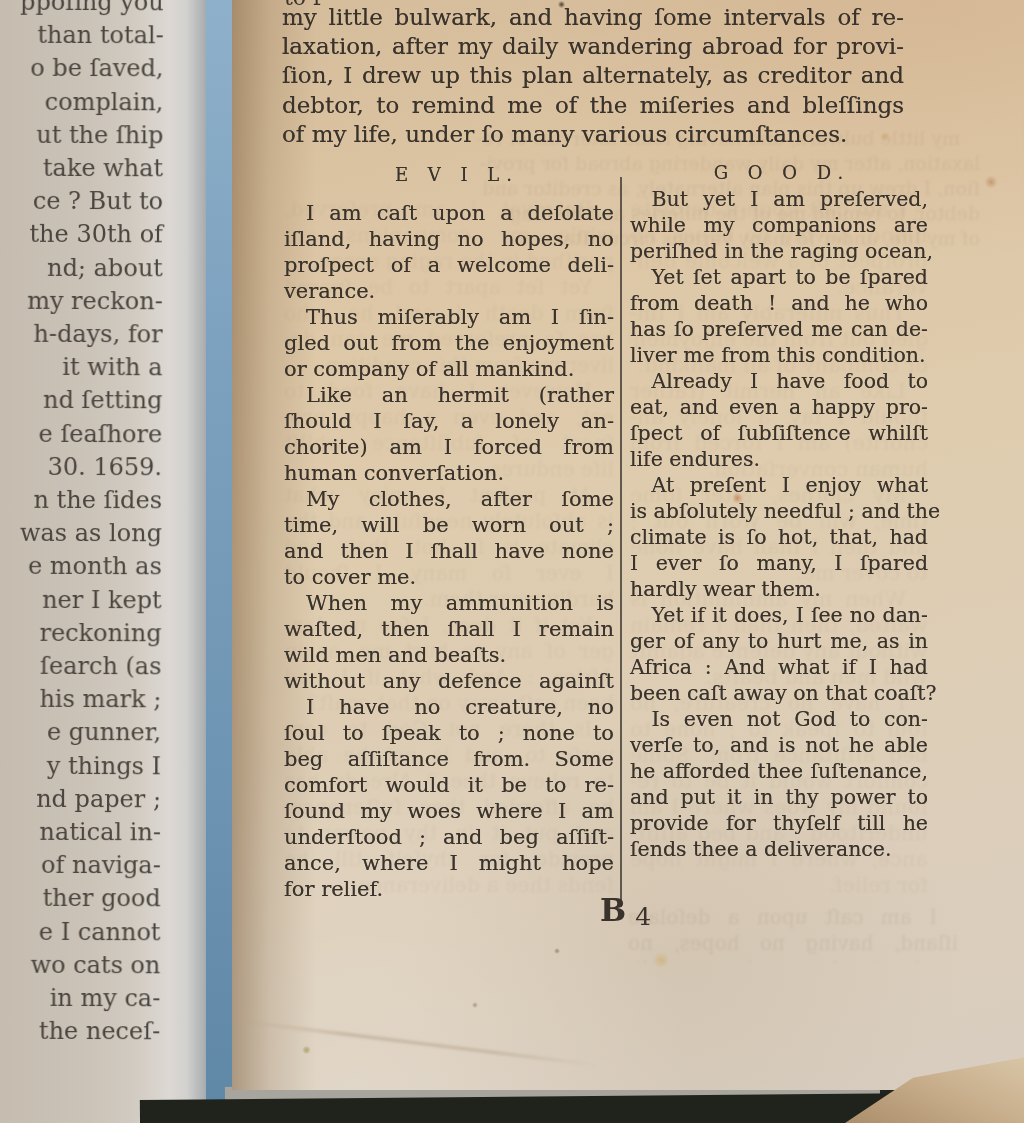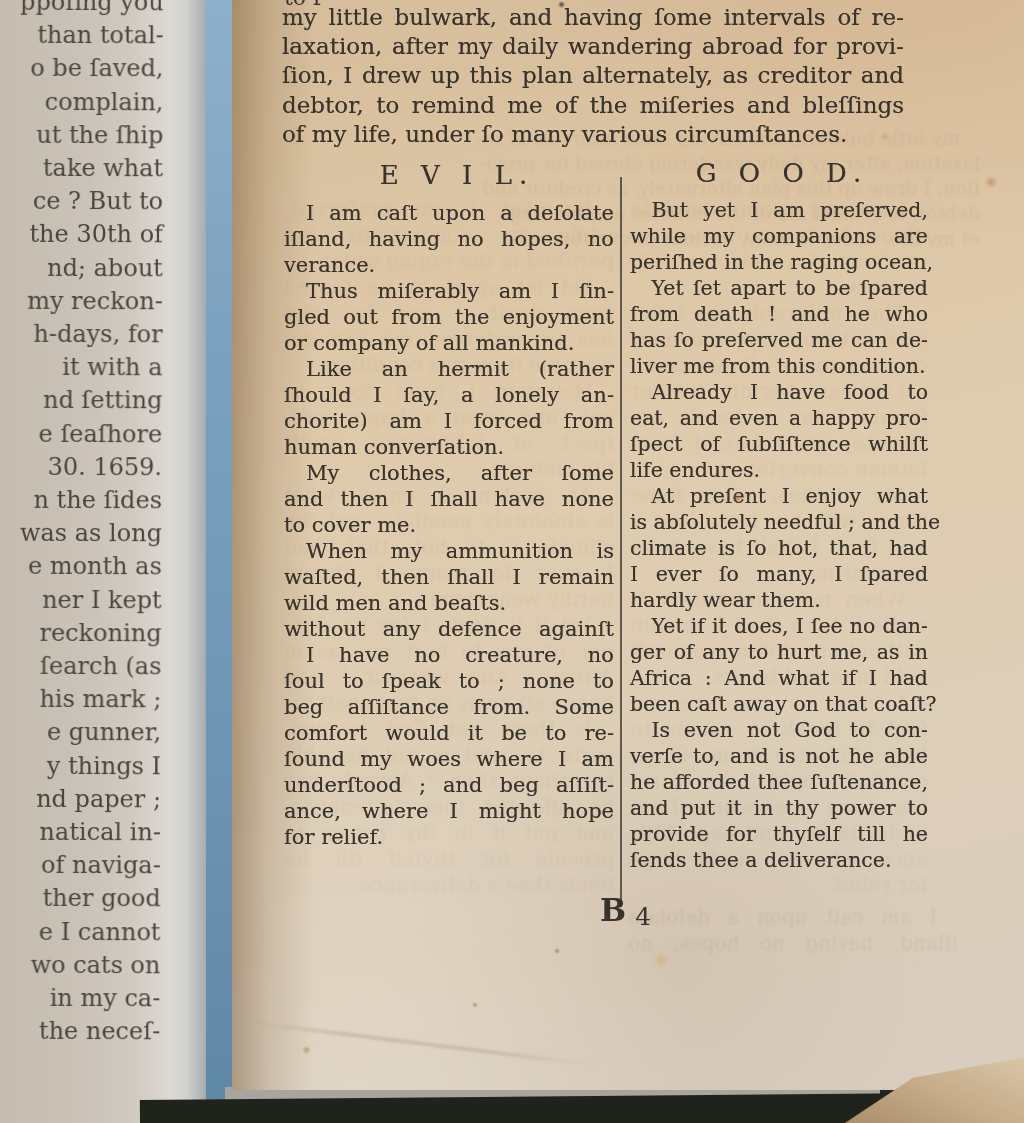--- a/index.html
+++ b/index.html
@@ -46,23 +46,23 @@
     font-size:20px;line-height:26px;opacity:.12;}
 
   
   .printed{z-index:5;}
   .top-frag{position:absolute;left:52px;top:-15px;font-size:22px;z-index:5;}
   .intro{position:absolute;left:50px;top:3px;width:622px;font-size:23px;line-height:29.2px;z-index:5;
     text-shadow:0 0 .5px rgba(57,51,44,.65);}
   .col{position:absolute;z-index:5;text-shadow:0 0 .5px rgba(57,51,44,.6);}
   .col-evil{left:52px;top:162px;width:330px;font-size:21px;line-height:26px;}
   .col-good{left:398px;top:160px;width:298px;font-size:20.5px;line-height:26px;}
-  .col-head{font-size:26px;letter-spacing:7px;text-align:center;white-space:nowrap;}
+  .col-head{font-size:18px;letter-spacing:7px;text-align:center;white-space:nowrap;}
   .col-evil .col-head{margin-bottom:12px;padding-left:16px;}
-  .col-good .col-head{margin-bottom:11px;padding-left:6px;}
+  .col-good .col-head{padding-left:6px;}
   .pline{text-align:justify;text-align-last:justify;white-space:nowrap;}
   .pline.plast{text-align-last:left;}
   .pline.pfirst{text-indent:1.05em;}
   .intro .pline.pfirst{text-indent:0;}
   .divider{position:absolute;left:388px;top:177px;width:2px;height:730px;
     background:#4a443c;opacity:.85;z-index:5;}
   .sig{position:absolute;left:368px;top:892px;z-index:5;}
   .sig-b{font-weight:bold;font-size:31px;}
   .sig-4{font-size:25px;position:relative;top:4px;left:9px;}
 
@@ -248,35 +248,37 @@
           <div class="pline plast">of my life, under ſo many various circumſtances.</div>
         </div>
       </div>
 
     <div class="col col-evil printed">
       <div class="col-head">E V I L.</div>
       <div>
           <div class="para">
             <div class="pline pfirst">I am caſt upon a deſolate</div>
             <div class="pline">iſland, having no hopes, no</div>
+            <div class="pline">proſpect of a welcome deli-</div>
             <div class="pline plast">verance.</div>
           </div>
           <div class="para">
             <div class="pline pfirst">Thus miſerably am I ſin-</div>
             <div class="pline">gled out from the enjoyment</div>
             <div class="pline plast">or company of all mankind.</div>
           </div>
           <div class="para">
             <div class="pline pfirst">Like an hermit (rather</div>
             <div class="pline">ſhould I ſay, a lonely an-</div>
             <div class="pline">chorite) am I forced from</div>
             <div class="pline plast">human converſation.</div>
           </div>
           <div class="para">
             <div class="pline pfirst">My clothes, after ſome</div>
+            <div class="pline">time, will be worn out ;</div>
             <div class="pline">and then I ſhall have none</div>
             <div class="pline plast">to cover me.</div>
           </div>
           <div class="para">
             <div class="pline pfirst">When my ammunition is</div>
             <div class="pline">waſted, then ſhall I remain</div>
             <div class="pline plast">wild men and beaſts.</div>
             <div class="pline">without any defence againſt</div>
           </div>
           <div class="para">

